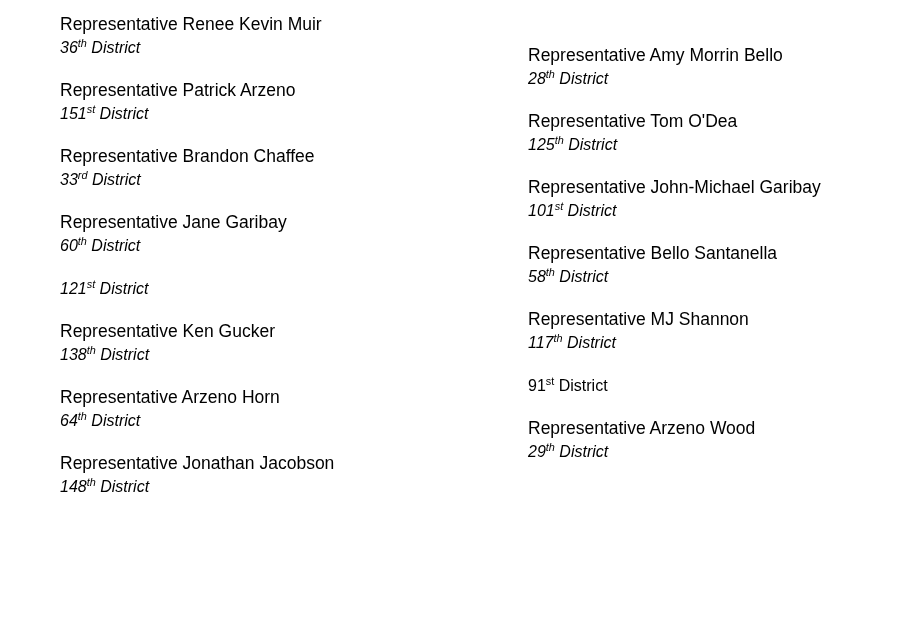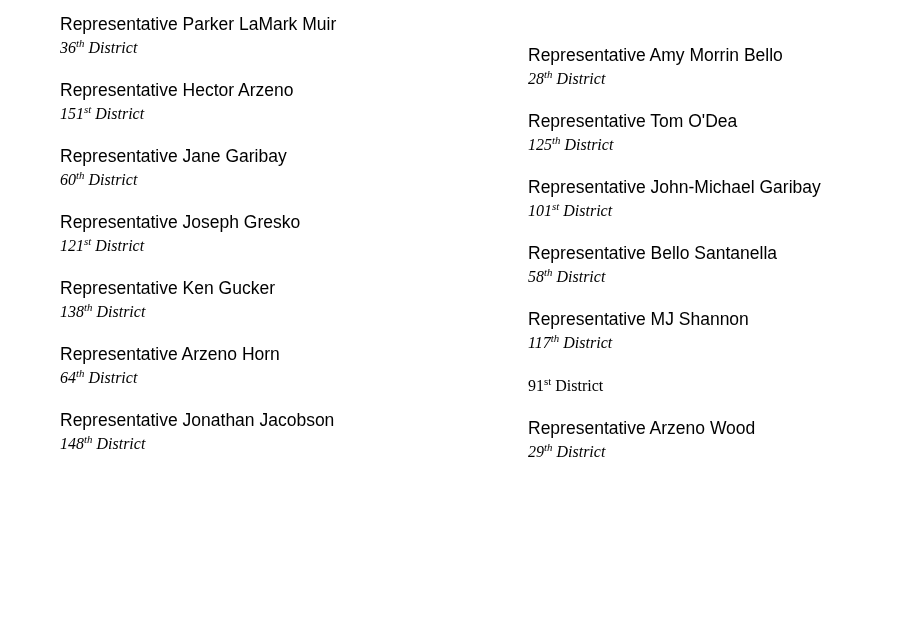--- a/index.html
+++ b/index.html
@@ -44,21 +44,20 @@
     font-size: 17.5px;
     line-height: 21px;
     white-space: nowrap;
   }
   .rep-district {
     font-size: 16px;
     font-style: italic;
     line-height: 21px;
     margin-top: 2px;
     white-space: nowrap;
-    font-family: Liberation Serif, serif;
   }
   .rep-district.upright {
     font-style: normal;
   }
   .num {
     font-style: italic;
   }
   .num.upright {
     font-style: normal;
   }
@@ -68,33 +67,36 @@
     line-height: 0;
   }
 </style>
 </head>
 <body>
 
 <div class="page">
 
   <div class="column column-left">
       <div class="entry">
-        <div class="rep-name">Representative Parker LaMark Muir</div>
+        <div class="rep-name">Representative Renee Kevin Muir</div>
         <div class="rep-district"><span class="num">36<sup>th</sup></span><span> District</span></div>
       </div>
       <div class="entry">
-        <div class="rep-name">Representative Hector Arzeno</div>
+        <div class="rep-name">Representative Patrick Arzeno</div>
         <div class="rep-district"><span class="num">151<sup>st</sup></span><span> District</span></div>
+      </div>
+      <div class="entry">
+        <div class="rep-name">Representative Brandon Chaffee</div>
+        <div class="rep-district"><span class="num">33<sup>rd</sup></span><span> District</span></div>
       </div>
       <div class="entry">
         <div class="rep-name">Representative Jane Garibay</div>
         <div class="rep-district"><span class="num">60<sup>th</sup></span><span> District</span></div>
       </div>
       <div class="entry">
-        <div class="rep-name">Representative Joseph Gresko</div>
         <div class="rep-district"><span class="num">121<sup>st</sup></span><span> District</span></div>
       </div>
       <div class="entry">
         <div class="rep-name">Representative Ken Gucker</div>
         <div class="rep-district"><span class="num">138<sup>th</sup></span><span> District</span></div>
       </div>
       <div class="entry">
         <div class="rep-name">Representative Arzeno Horn</div>
         <div class="rep-district"><span class="num">64<sup>th</sup></span><span> District</span></div>
       </div>

